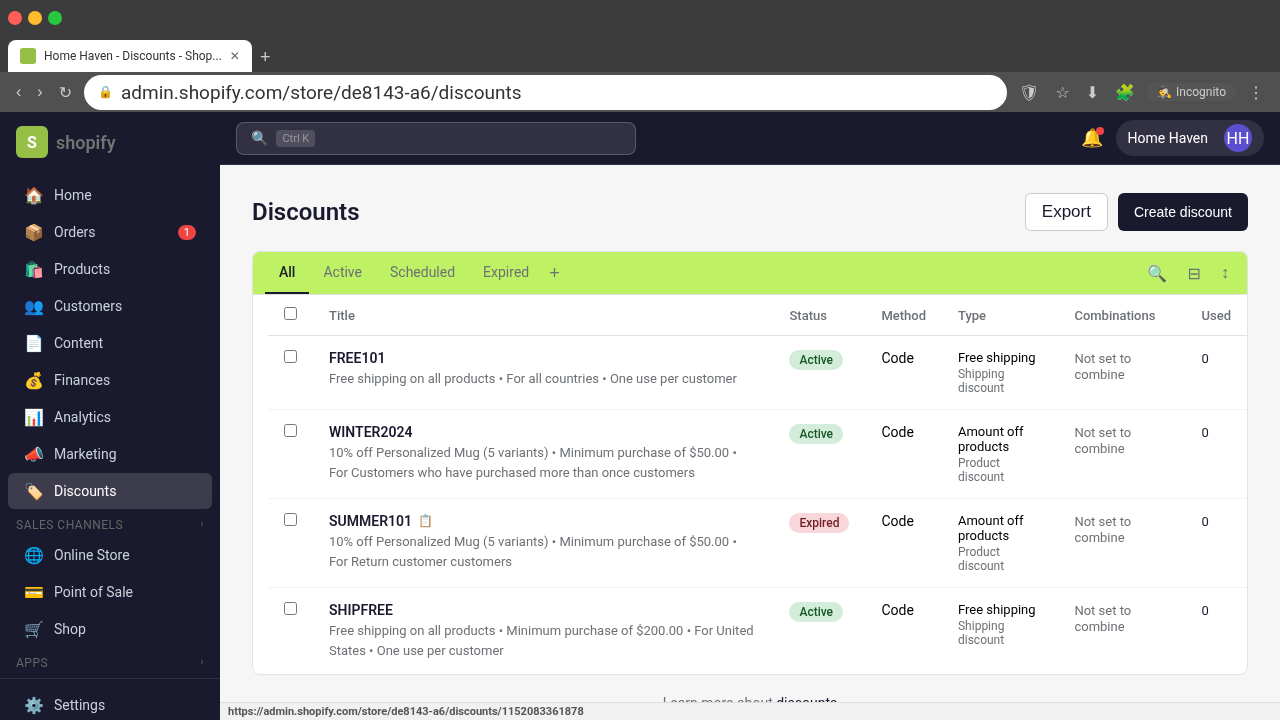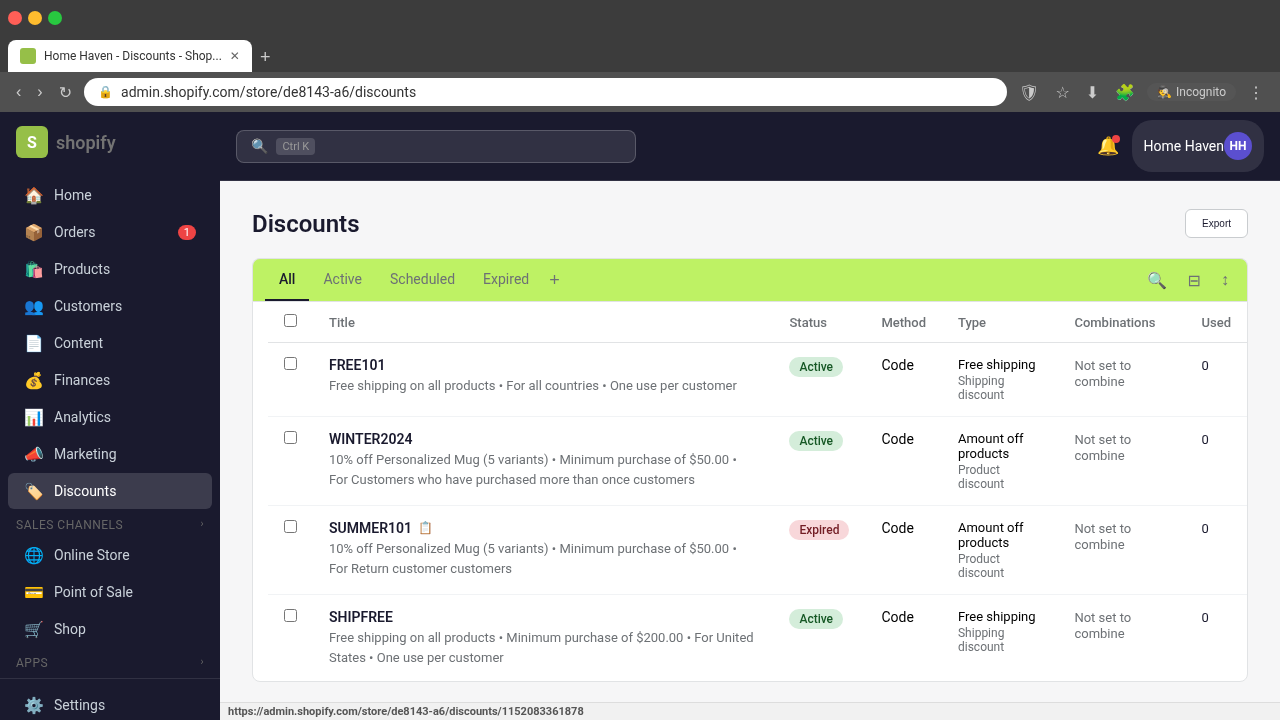--- a/index.html
+++ b/index.html
@@ -17,21 +17,21 @@
     .tab { display: flex; align-items: center; gap: 8px; padding: 6px 12px; background: #fff; border-radius: 8px 8px 0 0; font-size: 13px; color: #333; min-width: 180px; height: 32px; }
     .tab-favicon { width: 16px; height: 16px; background: #96bf48; border-radius: 3px; }
     .tab-title { flex: 1; font-size: 12px; white-space: nowrap; overflow: hidden; text-overflow: ellipsis; }
     .tab-close { cursor: pointer; color: #666; font-size: 12px; }
     .tab-new { background: none; border: none; color: #ccc; font-size: 18px; cursor: pointer; padding: 4px 8px; }
     .address-bar { display: flex; align-items: center; padding: 4px 12px; background: #505050; height: 40px; gap: 8px; }
     .nav-btn { background: none; border: none; color: #ccc; cursor: pointer; font-size: 16px; padding: 4px; }
     .nav-btn:disabled { color: #666; }
     .address-input { flex: 1; background: #fff; border: none; border-radius: 20px; padding: 6px 14px; font-size: 13px; color: #1a1a1a; display: flex; align-items: center; gap: 8px; }
     .address-lock { color: #666; font-size: 12px; }
-    .address-text { font-size: 14px; color: #333; }
+    .address-text { font-size: 19px; color: #333; }
     .browser-actions { display: flex; gap: 8px; align-items: center; }
     .browser-action-btn { background: none; border: none; color: #ccc; cursor: pointer; font-size: 16px; padding: 4px; }
     .incognito-badge { background: #555; color: #ccc; border-radius: 12px; padding: 2px 10px; font-size: 12px; display: flex; align-items: center; gap: 4px; }
 
     
     .app { display: flex; flex: 1; overflow: hidden; background: #f6f6f7; }
 
     
     .sidebar { width: 220px; background: #1a1a2e; flex-shrink: 0; display: flex; flex-direction: column; overflow-y: auto; }
     .sidebar-header { padding: 14px 16px; display: flex; align-items: center; gap: 10px; }
@@ -51,29 +51,29 @@
 
     
     .topbar { background: #1a1a2e; display: flex; align-items: center; padding: 8px 16px; gap: 12px; border-bottom: 1px solid rgba(255,255,255,0.1); flex-shrink: 0; }
     .search-bar { flex: 1; max-width: 400px; background: rgba(255,255,255,0.1); border: 1px solid rgba(255,255,255,0.2); border-radius: 8px; padding: 7px 14px; display: flex; align-items: center; gap: 8px; color: #ccc; font-size: 14px; cursor: text; }
     .search-icon { color: #999; font-size: 14px; }
     .search-placeholder { color: #999; font-size: 14px; flex: 1; }
     .search-shortcut { background: rgba(255,255,255,0.15); border-radius: 4px; padding: 2px 6px; font-size: 11px; color: #999; }
     .topbar-actions { display: flex; align-items: center; gap: 12px; margin-left: auto; }
     .notif-btn { position: relative; background: none; border: none; color: #ccc; cursor: pointer; font-size: 18px; }
     .notif-dot { position: absolute; top: 0; right: 0; width: 8px; height: 8px; background: #e44; border-radius: 50%; }
-    .store-badge { display: flex; align-items: center; gap: 0; background: rgba(255,255,255,0.1); border-radius: 20px; padding: 12px 12px; color: #fff; cursor: pointer; text-align: center; }
-    .store-avatar { width: 28px; height: 28px; background: #5b4fcf; border-radius: 50%; display: flex; align-items: center; justify-content: center; color: white; font-weight: bold; font-size: 12px; }
+    .store-badge { display: flex; align-items: center; gap: 16px; background: rgba(255,255,255,0.1); border-radius: 20px; padding: 4px 12px; color: #fff; cursor: pointer; text-align: center; }
+    .store-avatar { width: 28px; height: 28px; background: #5b4fcf; border-radius: 50%; display: flex; align-items: center; justify-content: center; color: white; font-weight: normal; font-size: 16px; }
 
     
     .main { flex: 1; overflow-y: auto; padding: 28px 32px; background: #f6f6f7; }
     .page-header { display: flex; align-items: center; margin-bottom: 20px; }
     .page-title { font-size: 24px; font-weight: 600; color: #1a1a2e; flex: 1; }
     .header-actions { display: flex; gap: 10px; }
-    .btn-secondary { background: #fff; border: 1px solid #c9cccf; border-radius: 6px; padding: 8px 16px; font-size: 10px; cursor: pointer; color: #1a1a2e; }
+    .btn-secondary { background: #fff; border: 1px solid #c9cccf; border-radius: 6px; padding: 8px 16px; font-size: 17px; cursor: pointer; color: #1a1a2e; }
     .btn-primary { background: #1a1a2e; border: none; border-radius: 6px; padding: 8px 16px; font-size: 14px; cursor: pointer; color: #fff; font-weight: 500; }
 
     
     .tab-filter-bar { display: flex; align-items: center; margin-bottom: 0; background: #bef264; border-radius: 8px 8px 0 0; border: 1px solid #e1e3e5; border-bottom: none; padding: 0 12px; }
     .filter-tab { padding: 12px 14px; font-size: 14px; cursor: pointer; color: #6d7175; border-bottom: 2px solid transparent; }
     .filter-tab.active { color: #1a1a2e; border-bottom: 2px solid #1a1a2e; font-weight: 500; }
     .filter-tab-add { background: none; border: none; color: #6d7175; font-size: 18px; cursor: pointer; padding: 8px 6px; }
     .tab-actions { margin-left: auto; display: flex; gap: 8px; }
     .icon-btn { background: none; border: none; cursor: pointer; color: #6d7175; font-size: 16px; padding: 6px; border-radius: 4px; }
 
@@ -241,20 +241,21 @@
           <div class="store-avatar">HH</div>
         </div>
       </div>
     </div>
 
     <div class="main">
       <div class="page-header">
         <h1 class="page-title">Discounts</h1>
         <div class="header-actions">
           <button class="btn-secondary">Export</button>
+          <button class="btn-primary">Create discount</button>
         </div>
       </div>
 
       <div class="tab-filter-bar">
         <div class="filter-tab active">All</div>
         <div class="filter-tab">Active</div>
         <div class="filter-tab">Scheduled</div>
         <div class="filter-tab">Expired</div>
         <button class="filter-tab-add">+</button>
         <div class="tab-actions">

